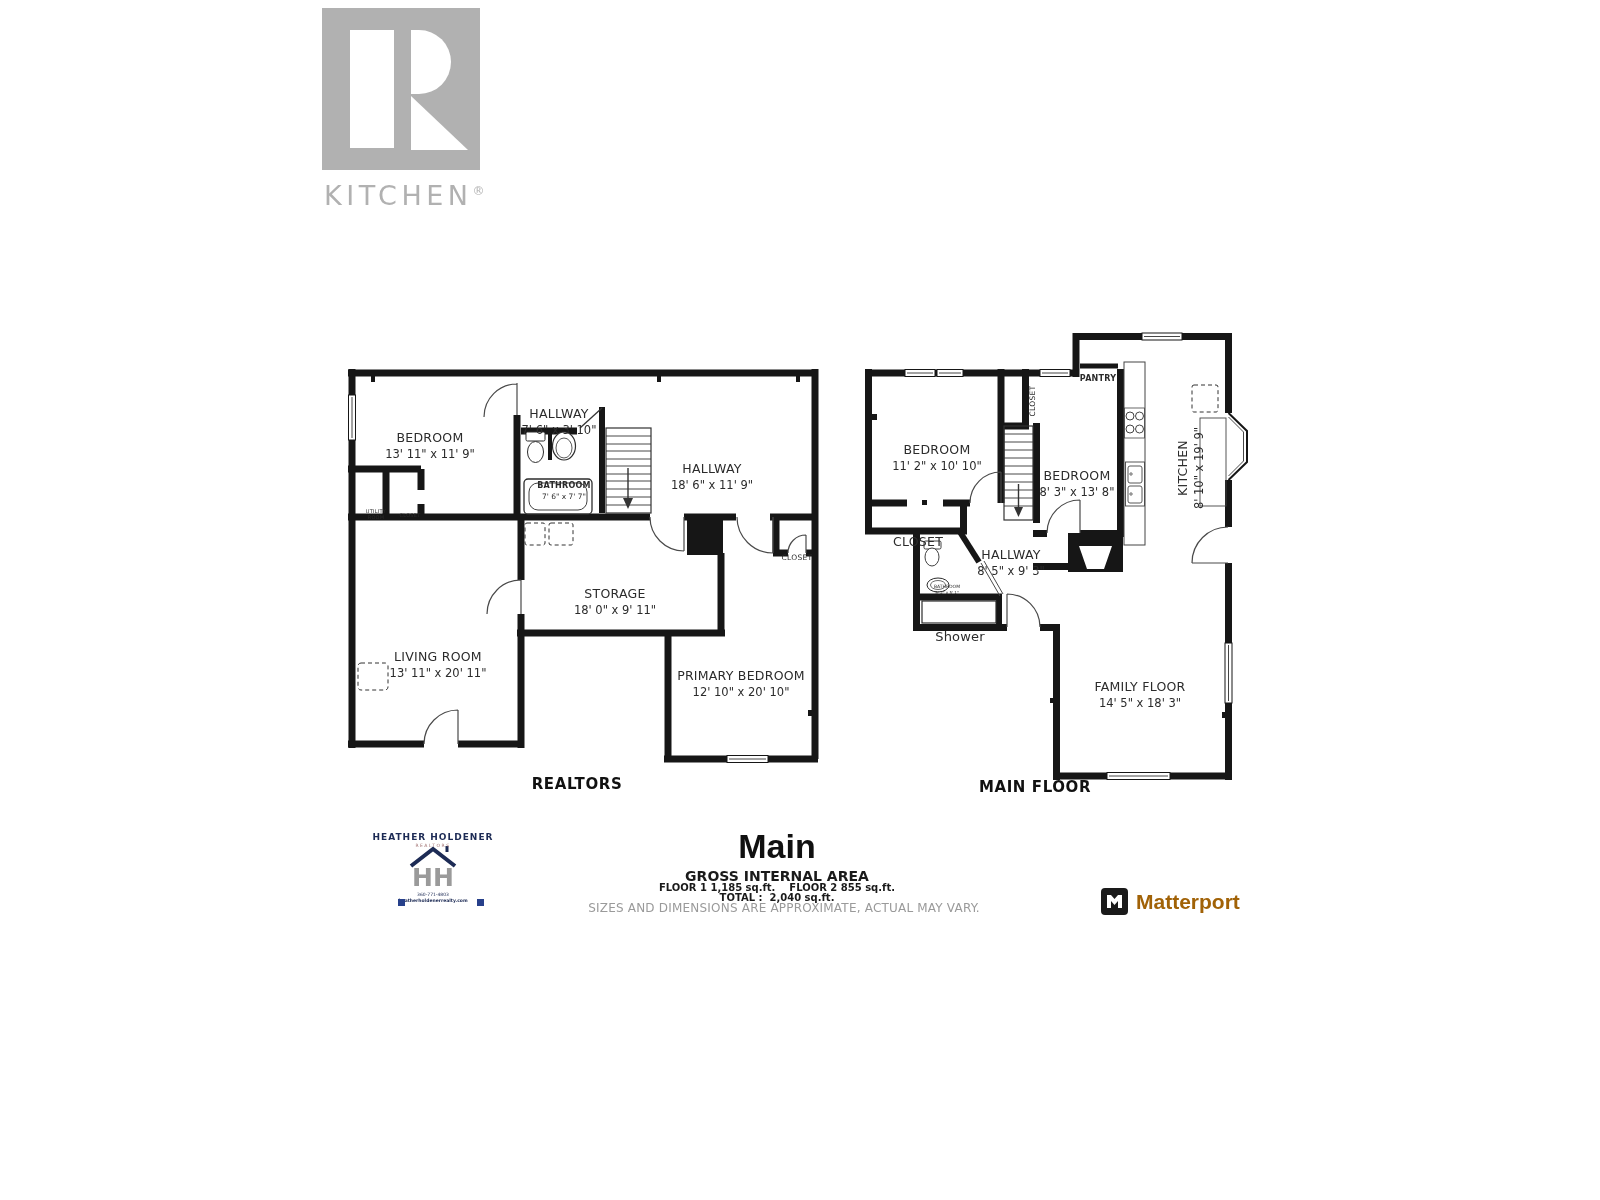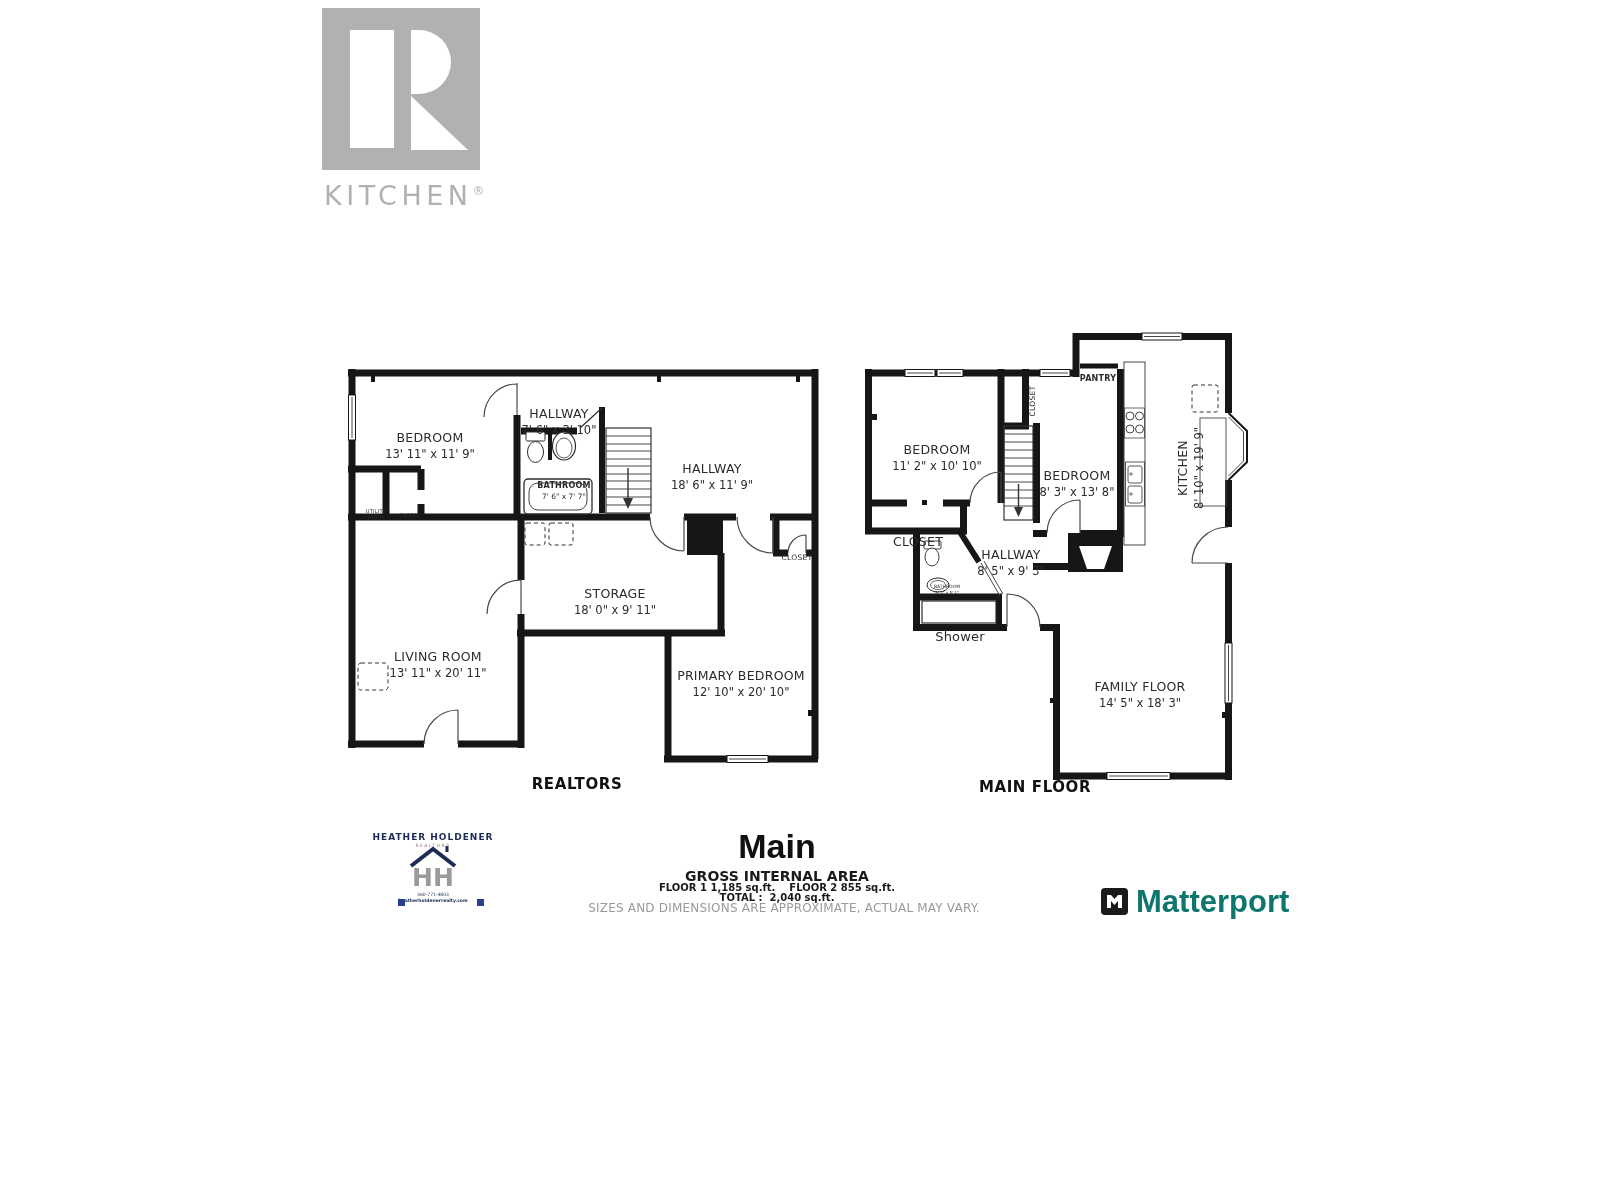--- a/index.html
+++ b/index.html
@@ -27,22 +27,22 @@
   .disclaimer{position:absolute;transform:translate(-50%,-50%);font-size:12px;color:#9a9a9a;letter-spacing:.2px;}
   .realtor-text{position:absolute;left:324px;top:180px;font-size:27px;letter-spacing:4.5px;
        color:#b1b1b1;font-weight:400;}
   .realtor-text sup{font-size:12px;letter-spacing:0;}
   .agent{position:absolute;left:433px;text-align:center;transform:translateX(-50%);color:#1d2b55;}
   .agent-name{top:832px;font-size:9px;font-weight:bold;letter-spacing:1px;white-space:nowrap;}
   .agent-sub{top:843px;font-size:4.5px;color:#a07070;letter-spacing:1.5px;}
   .agent-phone{top:892px;font-size:4.5px;}
   .agent-web{top:898px;font-size:4.5px;font-weight:bold;}
   .sq{position:absolute;width:7px;height:7px;background:#27408b;}
-  .mp-text{position:absolute;left:1136px;top:888px;height:27px;line-height:27px;font-size:31px;
-       font-weight:bold;color:#0f766e;font-family:"Liberation Sans",sans-serif;}
+  .mp-text{position:absolute;left:1136px;top:888px;height:27px;line-height:27px;font-size:21px;
+       font-weight:bold;color:#a16207;font-family:"Liberation Sans",sans-serif;}
 </style>
 </head>
 <body>
 
 <div id="canvas">
 
   <svg width="1600" height="1200" viewBox="0 0 1600 1200" style="position:absolute;left:0;top:0;">
 
     <g>
       <rect x="322" y="8" width="158" height="162" fill="#b1b1b1"></rect>

